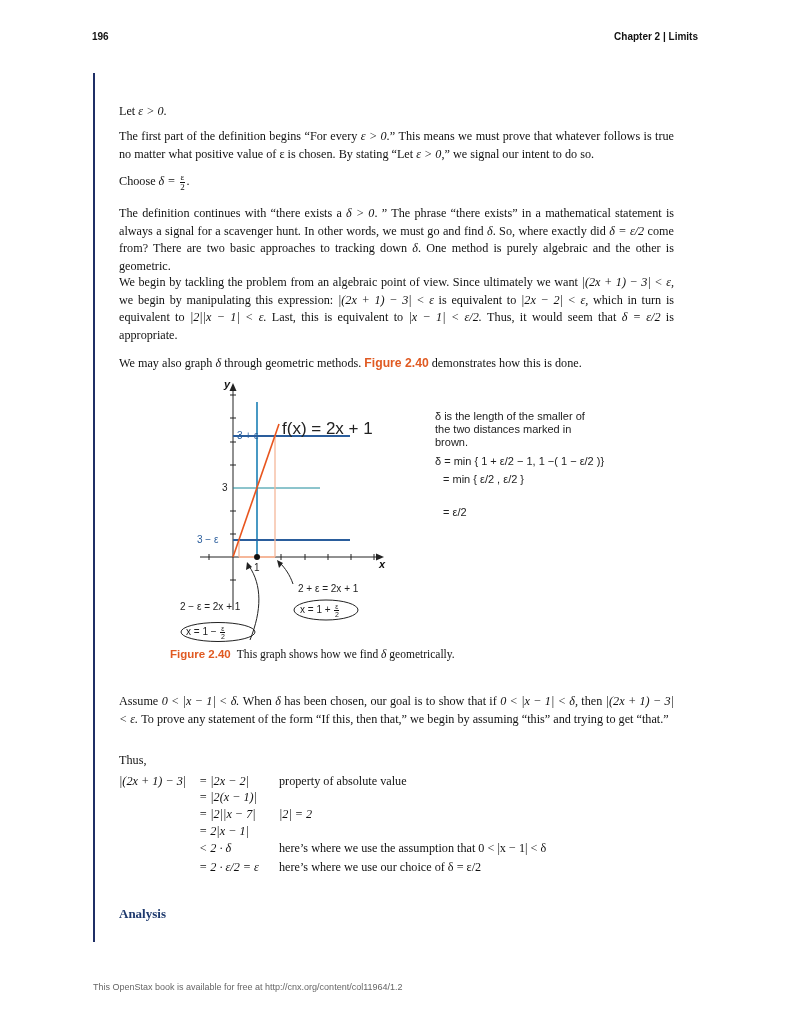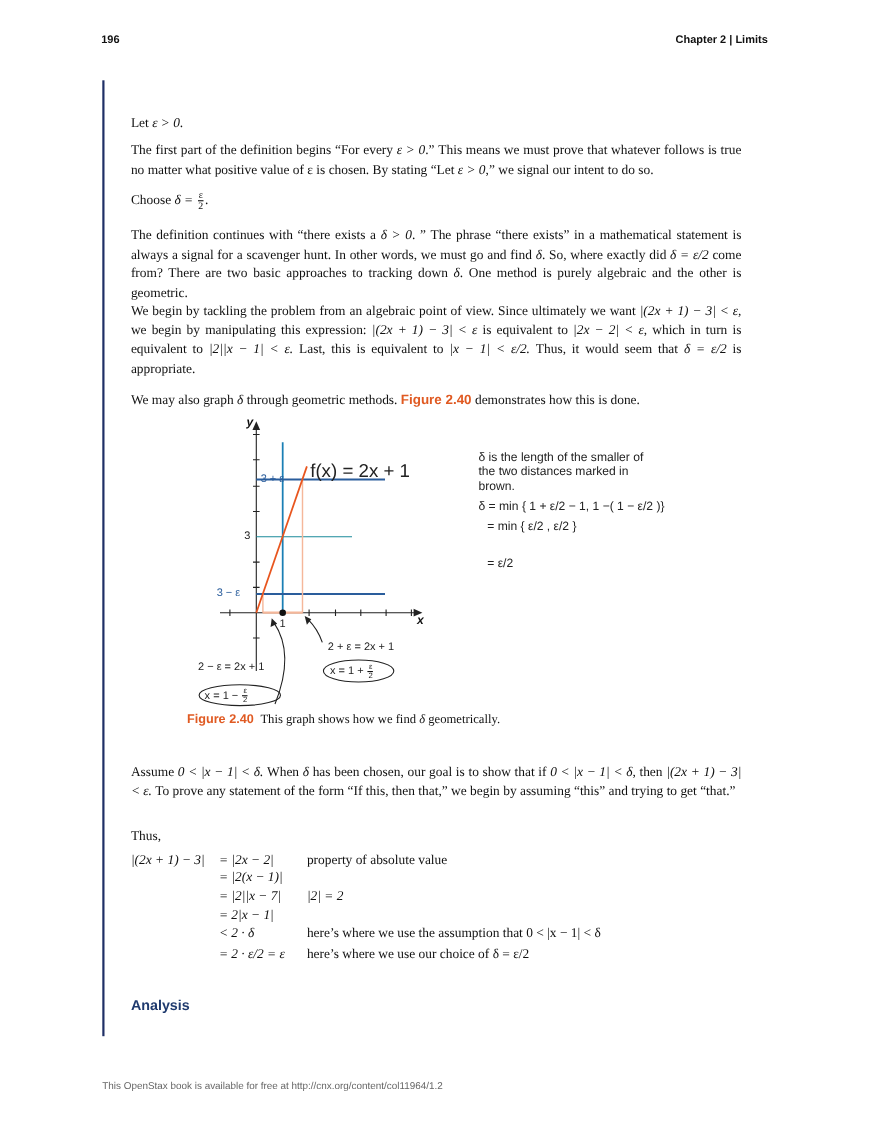--- a/index.html
+++ b/index.html
@@ -15,21 +15,21 @@
   .frac .num { border-bottom:1px solid #111; padding:0 1px; }
   .figref { color:#e05a22; font-family:"Liberation Sans", sans-serif; font-weight:bold; }
   .figure { position:absolute; left:160px; top:375px; width:470px; height:280px; }
   .fig-note { position:absolute; left:435px; top:410px; width:200px; font-family:"Liberation Sans", sans-serif; font-size:11px; line-height:13px; color:#222; }
   .fig-note .ln { margin:0; }
   .fig-note .eq { margin-top:6px; }
   .fig-caption { position:absolute; left:170px; top:648px; font-size:11.5px; }
   .fig-caption .lbl { color:#e05a22; font-family:"Liberation Sans", sans-serif; font-weight:bold; margin-right:6px; }
   .proof { position:absolute; left:119px; top:773px; font-size:12.2px; line-height:17px; }
   .proof .row { position:absolute; white-space:nowrap; }
-  .analysis { position:absolute; left:119px; top:906px; font-family:Liberation Sans, sans-serif; font-weight:bold; font-size:13px; color:#1f3a6e; }
+  .analysis { position:absolute; left:119px; top:906px; font-family:Liberation Serif, serif; font-weight:bold; font-size:13px; color:#1f3a6e; }
   .footer { position:absolute; left:93px; top:982px; font-family:"Liberation Sans", sans-serif; font-size:9px; color:#666; }
   .sf { font-family:"Liberation Sans", sans-serif; }
 </style>
 </head>
 <body>
 
 <div class="hdr left">196</div>
 <div class="hdr right">Chapter 2 | Limits</div>
 
 <div class="side-bar"></div>

